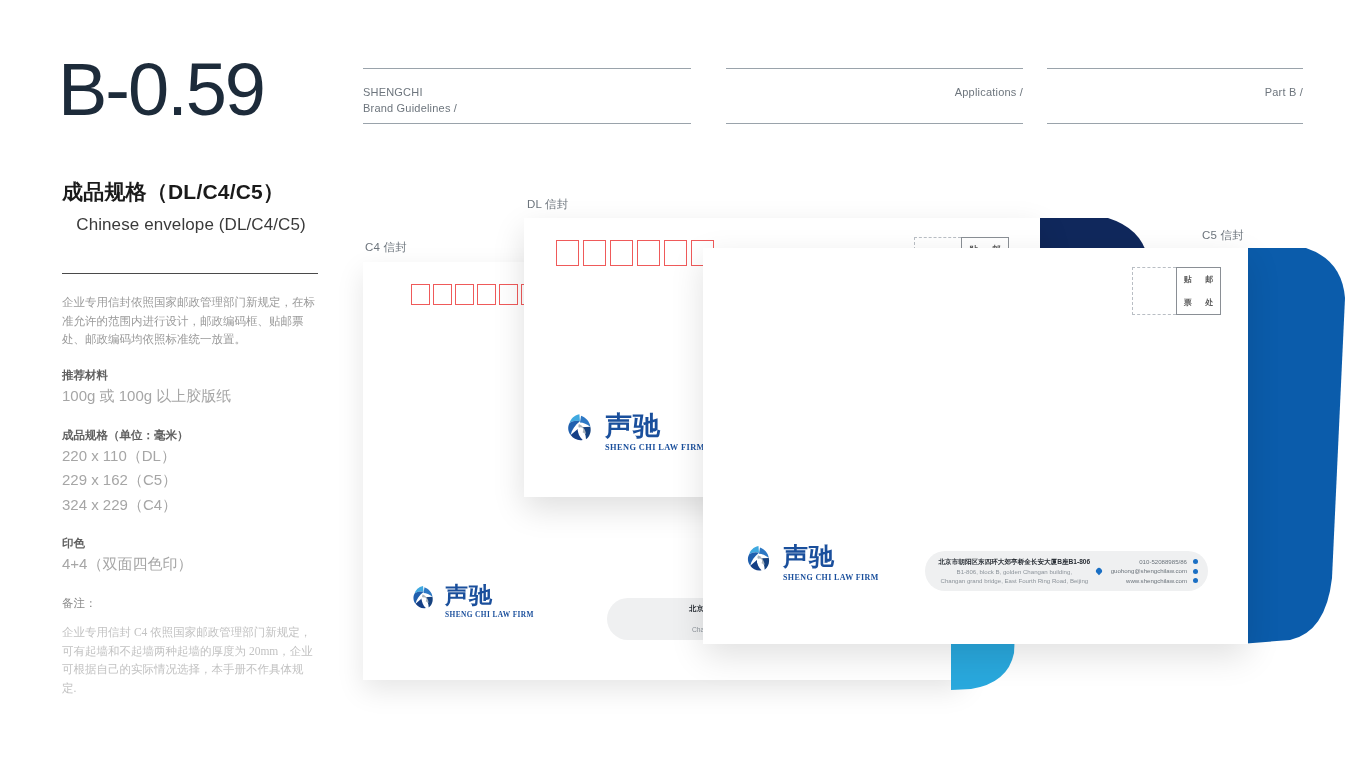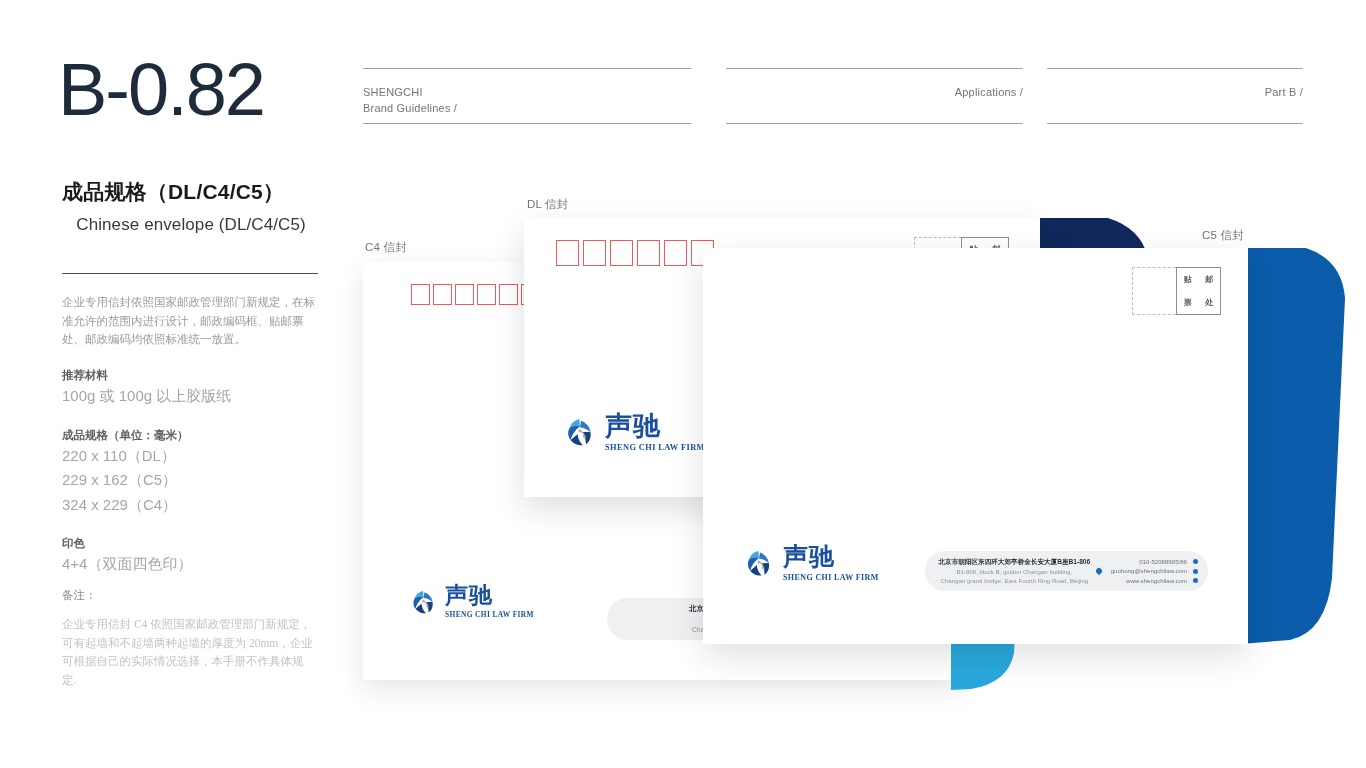--- a/index.html
+++ b/index.html
@@ -27,21 +27,21 @@
   }
   .rule{height:1px;background:#4a4a4a;margin-top:38px;width:256px;}
 
   .body-copy{
     font-size:11.5px;line-height:1.62;color:#9a9a9a;margin-top:19px;
     width:255px;
   }
   .spec-block{margin-top:17px;}
   .spec-head{font-size:11.5px;font-weight:700;color:#5f5f5f;line-height:1.6;}
   .spec-val{font-size:15px;color:#a6a6a6;line-height:1.62;}
-  .note-head{font-size:11.5px;color:#8a8a8a;line-height:1.6;margin-top:9px;}
+  .note-head{font-size:11.5px;color:#8a8a8a;line-height:1.6;margin-top:17px;}
   .note-body{font-size:11.5px;line-height:1.62;color:#c2c2c2;margin-top:11px;width:252px;font-family:Liberation Serif, serif;}
 
   
   .hdr{position:absolute;top:68px;}
   .hdr .line{height:1px;background:#9aa3ab;}
   .hdr .inner{height:54px;position:relative;}
   .hdr .txt{
     position:absolute;top:16px;font-size:11px;color:#6d757d;
     line-height:1.45;letter-spacing:0.2px;
   }
@@ -72,21 +72,21 @@
     border:1px dashed #b9bec4;border-right:none;box-sizing:border-box;
   }
   .stamp-box{
     border:1px solid #8a8f95;box-sizing:border-box;
     display:grid;grid-template-columns:1fr 1fr;grid-template-rows:1fr 1fr;
     place-items:center;color:#5a5a5a;font-weight:700;
   }
   .stamp-box span{display:block;}
 
   
-  .logo{position:absolute;display:flex;align-items:flex-end;}
+  .logo{position:absolute;display:flex;align-items:flex-start;}
   .logo .mark{position:relative;flex:none;}
   .logo .wordwrap{display:flex;flex-direction:column;}
   .logo .cn{
     color:#1a4f9c;font-weight:700;letter-spacing:1px;
     font-family:"DejaVu Sans","Liberation Sans",sans-serif;
   }
   .logo .en{
     color:#1a4f9c;font-weight:700;letter-spacing:0.4px;white-space:nowrap;
     font-family:"Liberation Serif","DejaVu Serif",serif;
   }
@@ -112,21 +112,21 @@
 
   
   .flap{position:absolute;}
 </style>
 </head>
 <body>
 
 <div class="page">
 
   <div class="sidebar">
-    <div class="code-number">B-0.82</div>
+    <div class="code-number">B-0.59</div>
     <div class="title-cn">成品规格（DL/C4/C5）</div>
     <div class="title-en">Chinese envelope (DL/C4/C5)</div>
     <div class="rule"></div>
     <div class="body-copy">企业专用信封依照国家邮政管理部门新规定，在标准允许的范围内进行设计，邮政编码框、贴邮票处、邮政编码均依照标准统一放置。</div>
 
     <div class="spec-block">
       <div class="spec-head">推荐材料</div>
       <div class="spec-val">100g 或 100g 以上胶版纸</div>
     </div>
 

